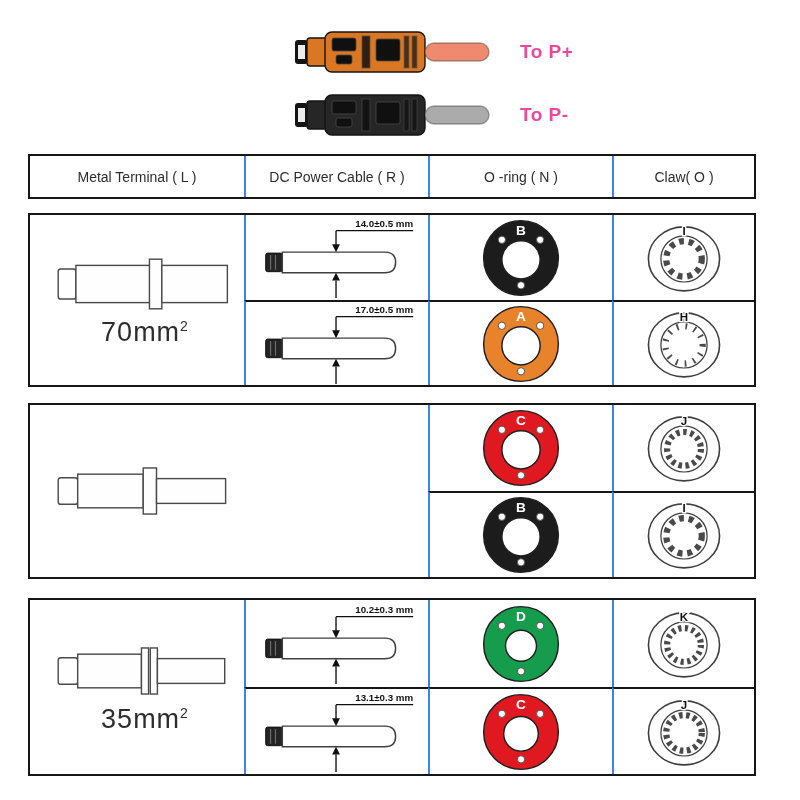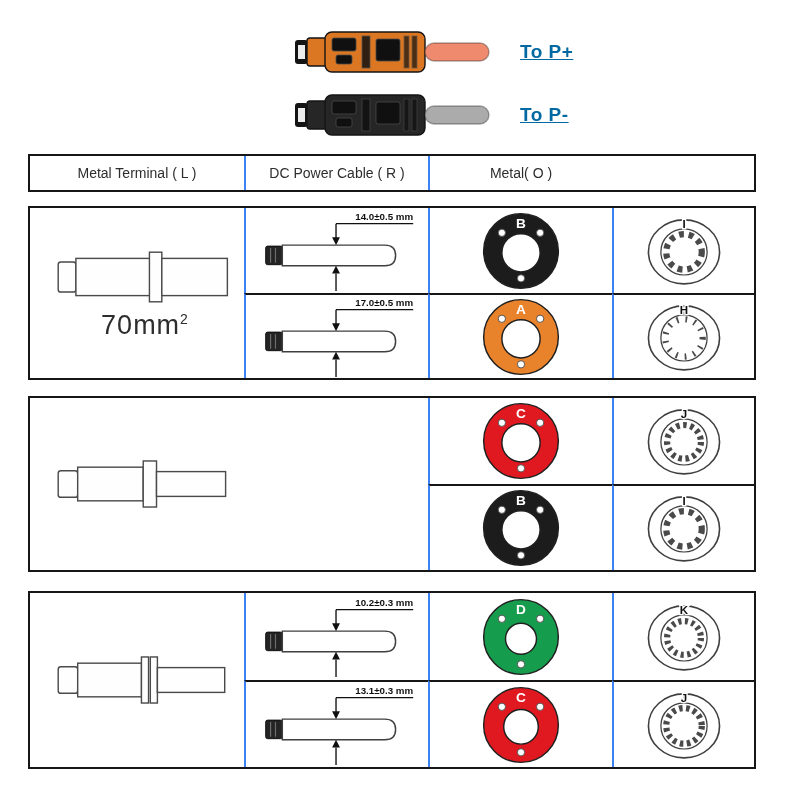--- a/index.html
+++ b/index.html
@@ -3,35 +3,35 @@
 <meta charset="utf-8">
 <style>
   html,body { margin:0; padding:0; background:#ffffff; }
   body { width:800px; height:800px; font-family:"Liberation Sans", sans-serif; }
   .page { position:relative; width:800px; height:800px; overflow:hidden; background:#ffffff; }
 
   
   .top-connectors { padding:26px 0 0 292px; display:flex; flex-direction:column; gap:11px; }
   .conn-row { display:flex; align-items:center; gap:28px; height:52px; }
   .conn-svg { width:200px; height:52px; flex:0 0 auto; }
-  .conn-label { font-size:19px; font-weight:700; color:#0369a1; letter-spacing:0.5px;text-decoration:underline; }
+  .conn-label { font-size:19px; font-weight:700; color:#ec4899; letter-spacing:0.5px; }
   .conn-clip { fill:#141414; }
   .conn-clip-slot { fill:#ececec; }
   .conn-body { stroke:#141414; stroke-width:1.4; }
   .conn-det { fill:#101010; stroke:#4a4a4a; stroke-width:0.8; }
   .conn-cable { stroke:#1a1a1a; stroke-opacity:0.35; stroke-width:1.4; }
 
   
   .header-grid, .group {
     margin-left:28px; width:728px; box-sizing:border-box;
     border:2px solid #161616; display:grid;
     grid-template-columns:214px 184px 184px 142px;
     background:#ffffff;
   }
-  .header-grid { margin-top:13px; height:38px; }
+  .header-grid { margin-top:13px; height:45px; }
   .header-cell { display:flex; align-items:center; justify-content:center;
     font-size:14px; color:#2d2d2d; }
   .bL { border-left:2px solid #3b82f6; box-sizing:border-box; }
 
   .group { grid-template-rows:1fr 1fr; }
   .g1 { margin-top:14px; height:174px; }
   .g2 { margin-top:16px; height:176px; }
   .g3 { margin-top:19px; height:178px; }
 
   .cell { box-sizing:border-box; display:flex; align-items:center; justify-content:center; overflow:hidden; }
@@ -108,21 +108,22 @@
         <rect class="conn-det" x="120" y="10" width="5" height="32" opacity="0.7"></rect>
         <rect class="conn-cable" x="133" y="17" width="64" height="18" rx="9" fill="#ababab"></rect>
       </svg>
       <span class="conn-label">To P-</span>
     </div>
   </div>
 
   <div class="header-grid">
     <div class="header-cell">Metal Terminal ( L )</div>
     <div class="header-cell bL">DC Power Cable ( R )</div>
-    <div class="header-cell bL">Metal( O )</div>
+    <div class="header-cell bL">O -ring ( N )</div>
+    <div class="header-cell bL">Claw( O )</div>
   </div>
 
   <div class="group g1">
     <div class="cell c1">
       <svg class="term-svg" viewBox="0 0 210 70">
         <g class="term-shape">
           <rect x="7" y="18" width="20" height="34" rx="3"></rect>
           <rect x="27" y="14" width="85" height="42"></rect>
           <rect x="110" y="7" width="14" height="56"></rect>
           <rect x="124" y="14" width="74" height="42"></rect>
@@ -257,20 +258,21 @@
     <div class="cell c1">
       <svg class="term-svg" viewBox="0 0 210 70">
         <g class="term-shape">
           <rect x="7" y="20" width="22" height="30" rx="3"></rect>
           <rect x="29" y="16" width="72" height="38"></rect>
           <rect x="101" y="9" width="8" height="52"></rect>
           <rect x="111" y="9" width="8" height="52"></rect>
           <rect x="119" y="21" width="76" height="28"></rect>
         </g>
       </svg>
+      <div class="size-label"><span>35mm</span><sup>2</sup></div>
     </div>
 
     <div class="cell c2 r1 bL">
       <svg class="cable-svg" viewBox="0 0 170 86">
         <text class="dim-text" x="163" y="11" text-anchor="end">10.2±0.3 mm</text>
         <line class="dim-ln" x1="84" y1="15" x2="163" y2="15"></line>
         <line class="dim-ln" x1="84" y1="15" x2="84" y2="30"></line>
         <polygon class="dim-arrow" points="84,37 80,29 88,29"></polygon>
         <rect class="ferrule" x="12" y="38" width="17" height="19" rx="2"></rect>
         <line class="ferrule-ridge" x1="17" y1="40" x2="17" y2="55"></line>

